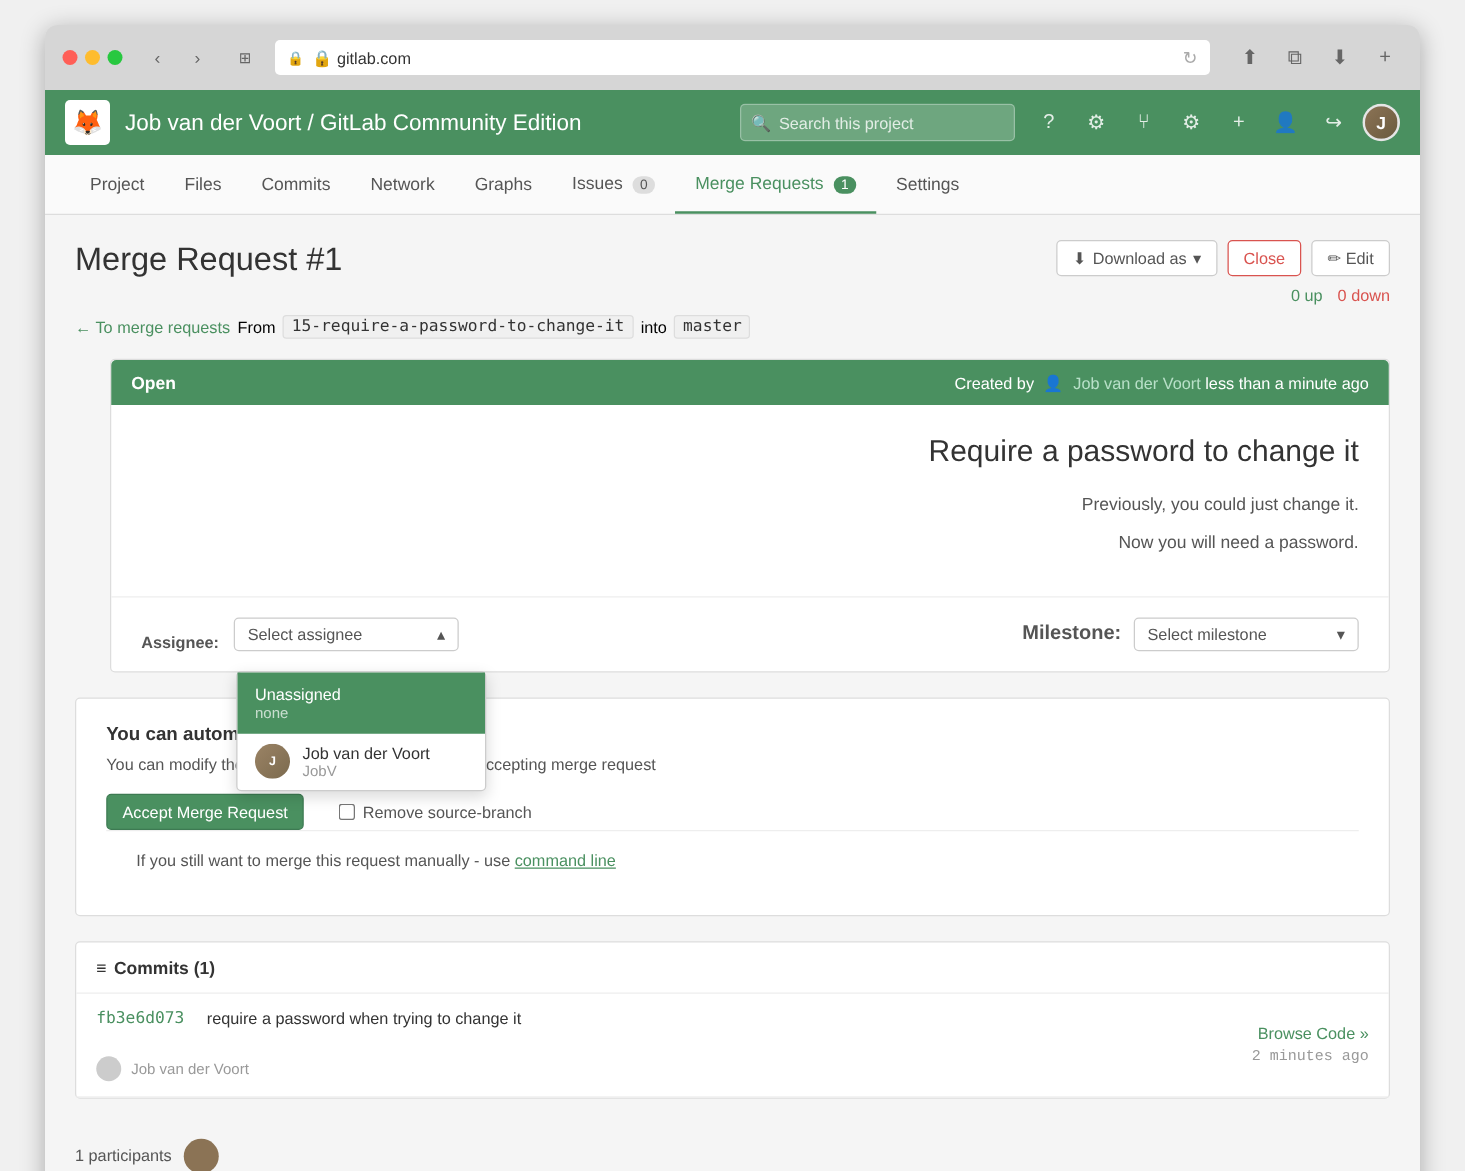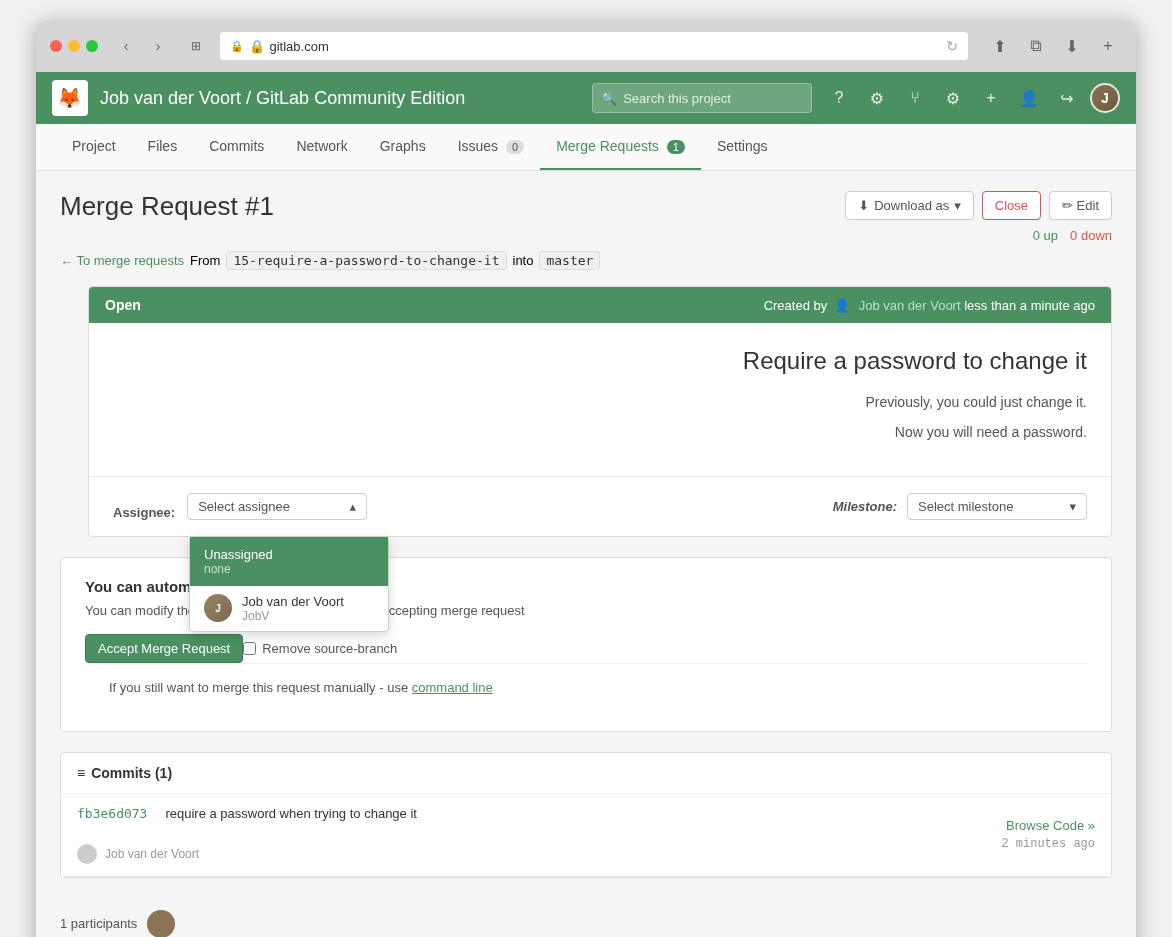--- a/index.html
+++ b/index.html
@@ -172,21 +172,21 @@
     
     .assignee-row {
       display: flex;
       align-items: flex-end;
       padding: 16px 24px;
       border-top: 1px solid #eee;
       position: relative;
     }
     .assignee-label { font-weight: bold; color: #555; margin-right: 12px; font-size: 13px; }
     .milestone-section { margin-left: auto; display: flex; align-items: center; gap: 10px; }
-    .milestone-label { font-weight: bold; color: #555; font-size: 13px; font-style: italic; }
+    .milestone-label { font-weight: bold; color: #555; font-size: 16px; }
     .select-box {
       padding: 5px 10px;
       border: 1px solid #ccc;
       border-radius: 4px;
       font-size: 13px;
       color: #555;
       background: white;
       cursor: pointer;
       display: flex;
       align-items: center;
@@ -218,21 +218,21 @@
     .dropdown-item.selected .sub { color: rgba(255,255,255,0.7); font-size: 12px; }
     .dropdown-item .sub { color: #999; font-size: 12px; }
     .dropdown-item-user { display: flex; align-items: center; gap: 10px; padding: 8px 14px; cursor: pointer; }
     .user-avatar { width: 28px; height: 28px; border-radius: 50%; background: #ccc; flex-shrink: 0; display: flex; align-items: center; justify-content: center; overflow: hidden; }
 
     
     .accept-section { background: white; border: 1px solid #ddd; border-radius: 4px; padding: 20px 24px; margin-bottom: 20px; }
     .accept-title { font-size: 15px; font-weight: bold; color: #333; margin-bottom: 8px; }
     .accept-desc { font-size: 13px; color: #555; margin-bottom: 16px; }
     .accept-desc a { color: #4a9060; }
-    .accept-actions { display: flex; align-items: center; gap: 0; }
+    .accept-actions { display: flex; align-items: center; gap: 28px; }
     .btn-success { background: #4a9060; color: white; border-color: #3d7a52; }
     .accept-checkbox { display: flex; align-items: center; gap: 6px; font-size: 13px; color: #555; }
 
     .command-line-note { padding: 16px 24px; font-size: 13px; color: #555; border-top: 1px solid #eee; }
     .command-line-note a { color: #4a9060; }
 
     
     .commits-section { background: white; border: 1px solid #ddd; border-radius: 4px; margin-bottom: 20px; }
     .commits-header { padding: 12px 16px; border-bottom: 1px solid #eee; display: flex; align-items: center; gap: 6px; font-size: 14px; font-weight: bold; color: #333; }
     .commits-list { padding: 0; }

